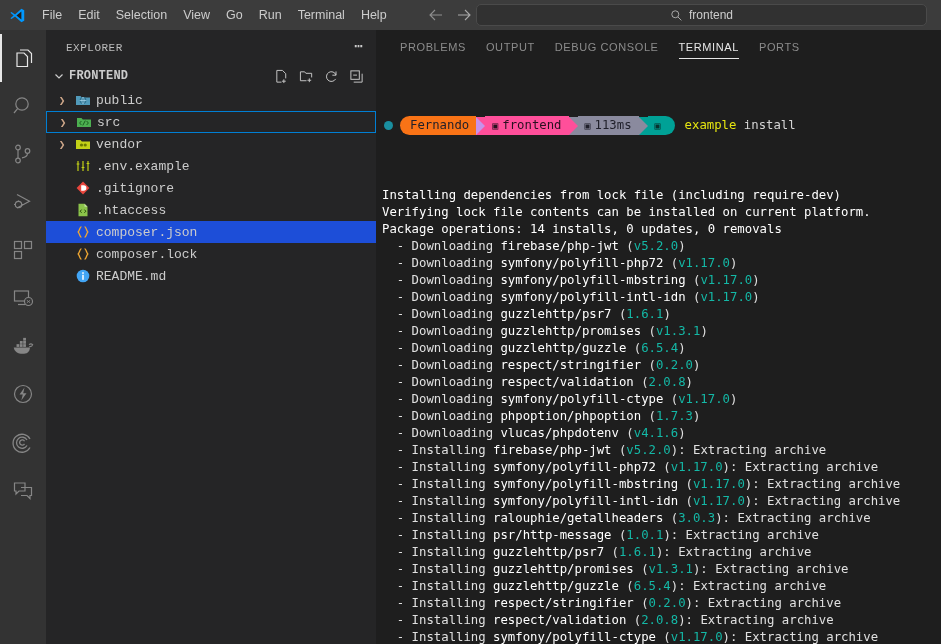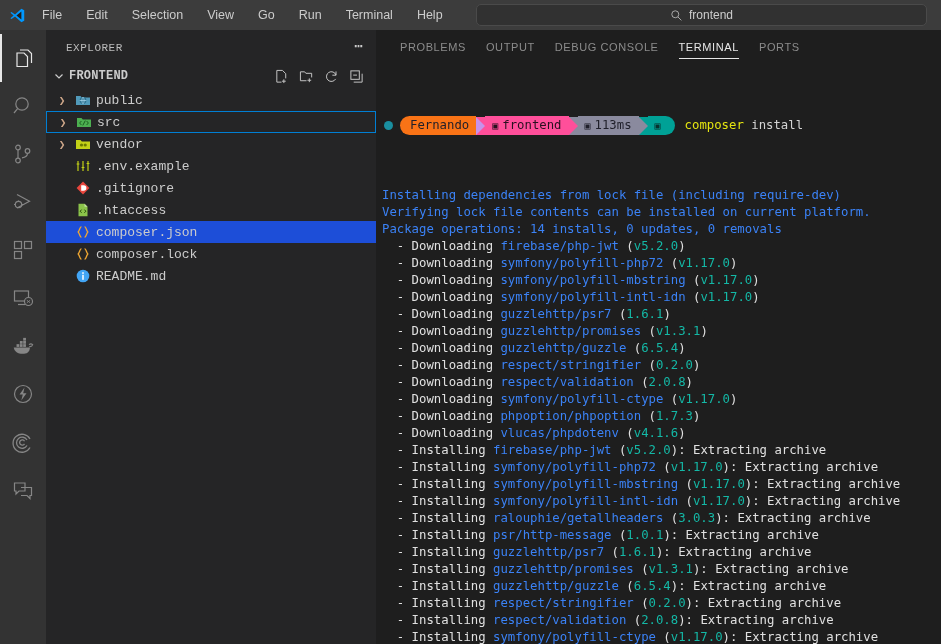--- a/index.html
+++ b/index.html
@@ -11,21 +11,21 @@
   }
   .app { display: flex; flex-direction: column; width: 941px; height: 644px; }
 
   
   .titlebar {
     height: 30px; min-height: 30px; background: #3c3c3c;
     display: flex; align-items: center; color: #cccccc; font-size: 12.5px;
     position: relative;
   }
   .vscode-logo { width: 34px; display: flex; align-items: center; justify-content: center; }
-  .menu { display: flex; gap: 8px; }
+  .menu { display: flex; gap: 0; }
   .menu-item { padding: 4px 8px; font-size: 12.5px; color: #cccccc; cursor: default; white-space: nowrap; }
   .navbtns { display: flex; align-items: center; gap: 2px; margin-left: 28px; }
   .navbtn { width: 26px; height: 20px; display: flex; align-items: center; justify-content: center;
             color: #8f8f8f; font-size: 14px; }
   .navbtn.fwd { color: #a9a9a9; }
   .searchbox {
     position: absolute; left: 476px; top: 4px; width: 451px; height: 22px;
     background: #313131; border: 1px solid #4a4a4a; border-radius: 5px;
     display: flex; align-items: center; justify-content: center; gap: 6px;
     color: #cccccc; font-size: 12px;
@@ -93,21 +93,21 @@
     content: ""; position: absolute; left: 10px; right: 10px; bottom: 4px; height: 1px; background: #e7e7e7;
   }
 
   .terminal {
     flex: 1; overflow: hidden; padding: 2px 0 0 6px;
     font-family: "DejaVu Sans Mono", "Liberation Mono", monospace;
     font-size: 12.3px; line-height: 17px; color: #cccccc; white-space: pre;
   }
   .tline { height: 17px; white-space: pre; }
   .c-white { color: #e0e0e0; }
-  .c-green { color: #3b82f6; }
+  .c-green { color: #ffffff; }
   .c-yellow { color: #14b8a6; }
 
   
   .prompt { display: flex; align-items: center; height: 19px; margin-bottom: 1px; }
   .dot {
     width: 9px; height: 9px; border-radius: 50%; background: #1a8fa0; margin: 0 7px 0 2px; flex: none;
   }
   .seg {
     height: 19px; display: flex; align-items: center; padding: 0 7px;
     font-family: "DejaVu Sans Mono", "Liberation Mono", monospace; font-size: 12.3px;
@@ -427,21 +427,21 @@
           </span>
           <span class="arrowsep a-repo-time"></span>
           <span class="seg s-time">
             <span class="mini-ico">▣</span>
             <span>113ms</span>
           </span>
           <span class="arrowsep a-time-end"></span>
           <span class="seg s-end last-round">
             <span class="mini-ico">▣</span>
           </span>
-          <span class="cmd"><span class="kw">composer</span> <span class="arg">install</span></span>
+          <span class="cmd"><span class="kw">example</span> <span class="arg">install</span></span>
         </div>
 
         <div id="term-lines"><div class="tline"><span class="c-green">Installing dependencies from lock file (including require-dev)</span></div><div class="tline"><span class="c-green">Verifying lock file contents can be installed on current platform.</span></div><div class="tline"><span class="c-green">Package operations: 14 installs, 0 updates, 0 removals</span></div><div class="tline"><span class="c-white">  - Downloading </span><span class="c-green">firebase/php-jwt</span><span class="c-white"> (</span><span class="c-yellow">v5.2.0</span><span class="c-white">)</span></div><div class="tline"><span class="c-white">  - Downloading </span><span class="c-green">symfony/polyfill-php72</span><span class="c-white"> (</span><span class="c-yellow">v1.17.0</span><span class="c-white">)</span></div><div class="tline"><span class="c-white">  - Downloading </span><span class="c-green">symfony/polyfill-mbstring</span><span class="c-white"> (</span><span class="c-yellow">v1.17.0</span><span class="c-white">)</span></div><div class="tline"><span class="c-white">  - Downloading </span><span class="c-green">symfony/polyfill-intl-idn</span><span class="c-white"> (</span><span class="c-yellow">v1.17.0</span><span class="c-white">)</span></div><div class="tline"><span class="c-white">  - Downloading </span><span class="c-green">guzzlehttp/psr7</span><span class="c-white"> (</span><span class="c-yellow">1.6.1</span><span class="c-white">)</span></div><div class="tline"><span class="c-white">  - Downloading </span><span class="c-green">guzzlehttp/promises</span><span class="c-white"> (</span><span class="c-yellow">v1.3.1</span><span class="c-white">)</span></div><div class="tline"><span class="c-white">  - Downloading </span><span class="c-green">guzzlehttp/guzzle</span><span class="c-white"> (</span><span class="c-yellow">6.5.4</span><span class="c-white">)</span></div><div class="tline"><span class="c-white">  - Downloading </span><span class="c-green">respect/stringifier</span><span class="c-white"> (</span><span class="c-yellow">0.2.0</span><span class="c-white">)</span></div><div class="tline"><span class="c-white">  - Downloading </span><span class="c-green">respect/validation</span><span class="c-white"> (</span><span class="c-yellow">2.0.8</span><span class="c-white">)</span></div><div class="tline"><span class="c-white">  - Downloading </span><span class="c-green">symfony/polyfill-ctype</span><span class="c-white"> (</span><span class="c-yellow">v1.17.0</span><span class="c-white">)</span></div><div class="tline"><span class="c-white">  - Downloading </span><span class="c-green">phpoption/phpoption</span><span class="c-white"> (</span><span class="c-yellow">1.7.3</span><span class="c-white">)</span></div><div class="tline"><span class="c-white">  - Downloading </span><span class="c-green">vlucas/phpdotenv</span><span class="c-white"> (</span><span class="c-yellow">v4.1.6</span><span class="c-white">)</span></div><div class="tline"><span class="c-white">  - Installing </span><span class="c-green">firebase/php-jwt</span><span class="c-white"> (</span><span class="c-yellow">v5.2.0</span><span class="c-white">): Extracting archive</span></div><div class="tline"><span class="c-white">  - Installing </span><span class="c-green">symfony/polyfill-php72</span><span class="c-white"> (</span><span class="c-yellow">v1.17.0</span><span class="c-white">): Extracting archive</span></div><div class="tline"><span class="c-white">  - Installing </span><span class="c-green">symfony/polyfill-mbstring</span><span class="c-white"> (</span><span class="c-yellow">v1.17.0</span><span class="c-white">): Extracting archive</span></div><div class="tline"><span class="c-white">  - Installing </span><span class="c-green">symfony/polyfill-intl-idn</span><span class="c-white"> (</span><span class="c-yellow">v1.17.0</span><span class="c-white">): Extracting archive</span></div><div class="tline"><span class="c-white">  - Installing </span><span class="c-green">ralouphie/getallheaders</span><span class="c-white"> (</span><span class="c-yellow">3.0.3</span><span class="c-white">): Extracting archive</span></div><div class="tline"><span class="c-white">  - Installing </span><span class="c-green">psr/http-message</span><span class="c-white"> (</span><span class="c-yellow">1.0.1</span><span class="c-white">): Extracting archive</span></div><div class="tline"><span class="c-white">  - Installing </span><span class="c-green">guzzlehttp/psr7</span><span class="c-white"> (</span><span class="c-yellow">1.6.1</span><span class="c-white">): Extracting archive</span></div><div class="tline"><span class="c-white">  - Installing </span><span class="c-green">guzzlehttp/promises</span><span class="c-white"> (</span><span class="c-yellow">v1.3.1</span><span class="c-white">): Extracting archive</span></div><div class="tline"><span class="c-white">  - Installing </span><span class="c-green">guzzlehttp/guzzle</span><span class="c-white"> (</span><span class="c-yellow">6.5.4</span><span class="c-white">): Extracting archive</span></div><div class="tline"><span class="c-white">  - Installing </span><span class="c-green">respect/stringifier</span><span class="c-white"> (</span><span class="c-yellow">0.2.0</span><span class="c-white">): Extracting archive</span></div><div class="tline"><span class="c-white">  - Installing </span><span class="c-green">respect/validation</span><span class="c-white"> (</span><span class="c-yellow">2.0.8</span><span class="c-white">): Extracting archive</span></div><div class="tline"><span class="c-white">  - Installing </span><span class="c-green">symfony/polyfill-ctype</span><span class="c-white"> (</span><span class="c-yellow">v1.17.0</span><span class="c-white">): Extracting archive</span></div></div>
 
         
         
       </div>
     </div>
   </div>
 </div>

